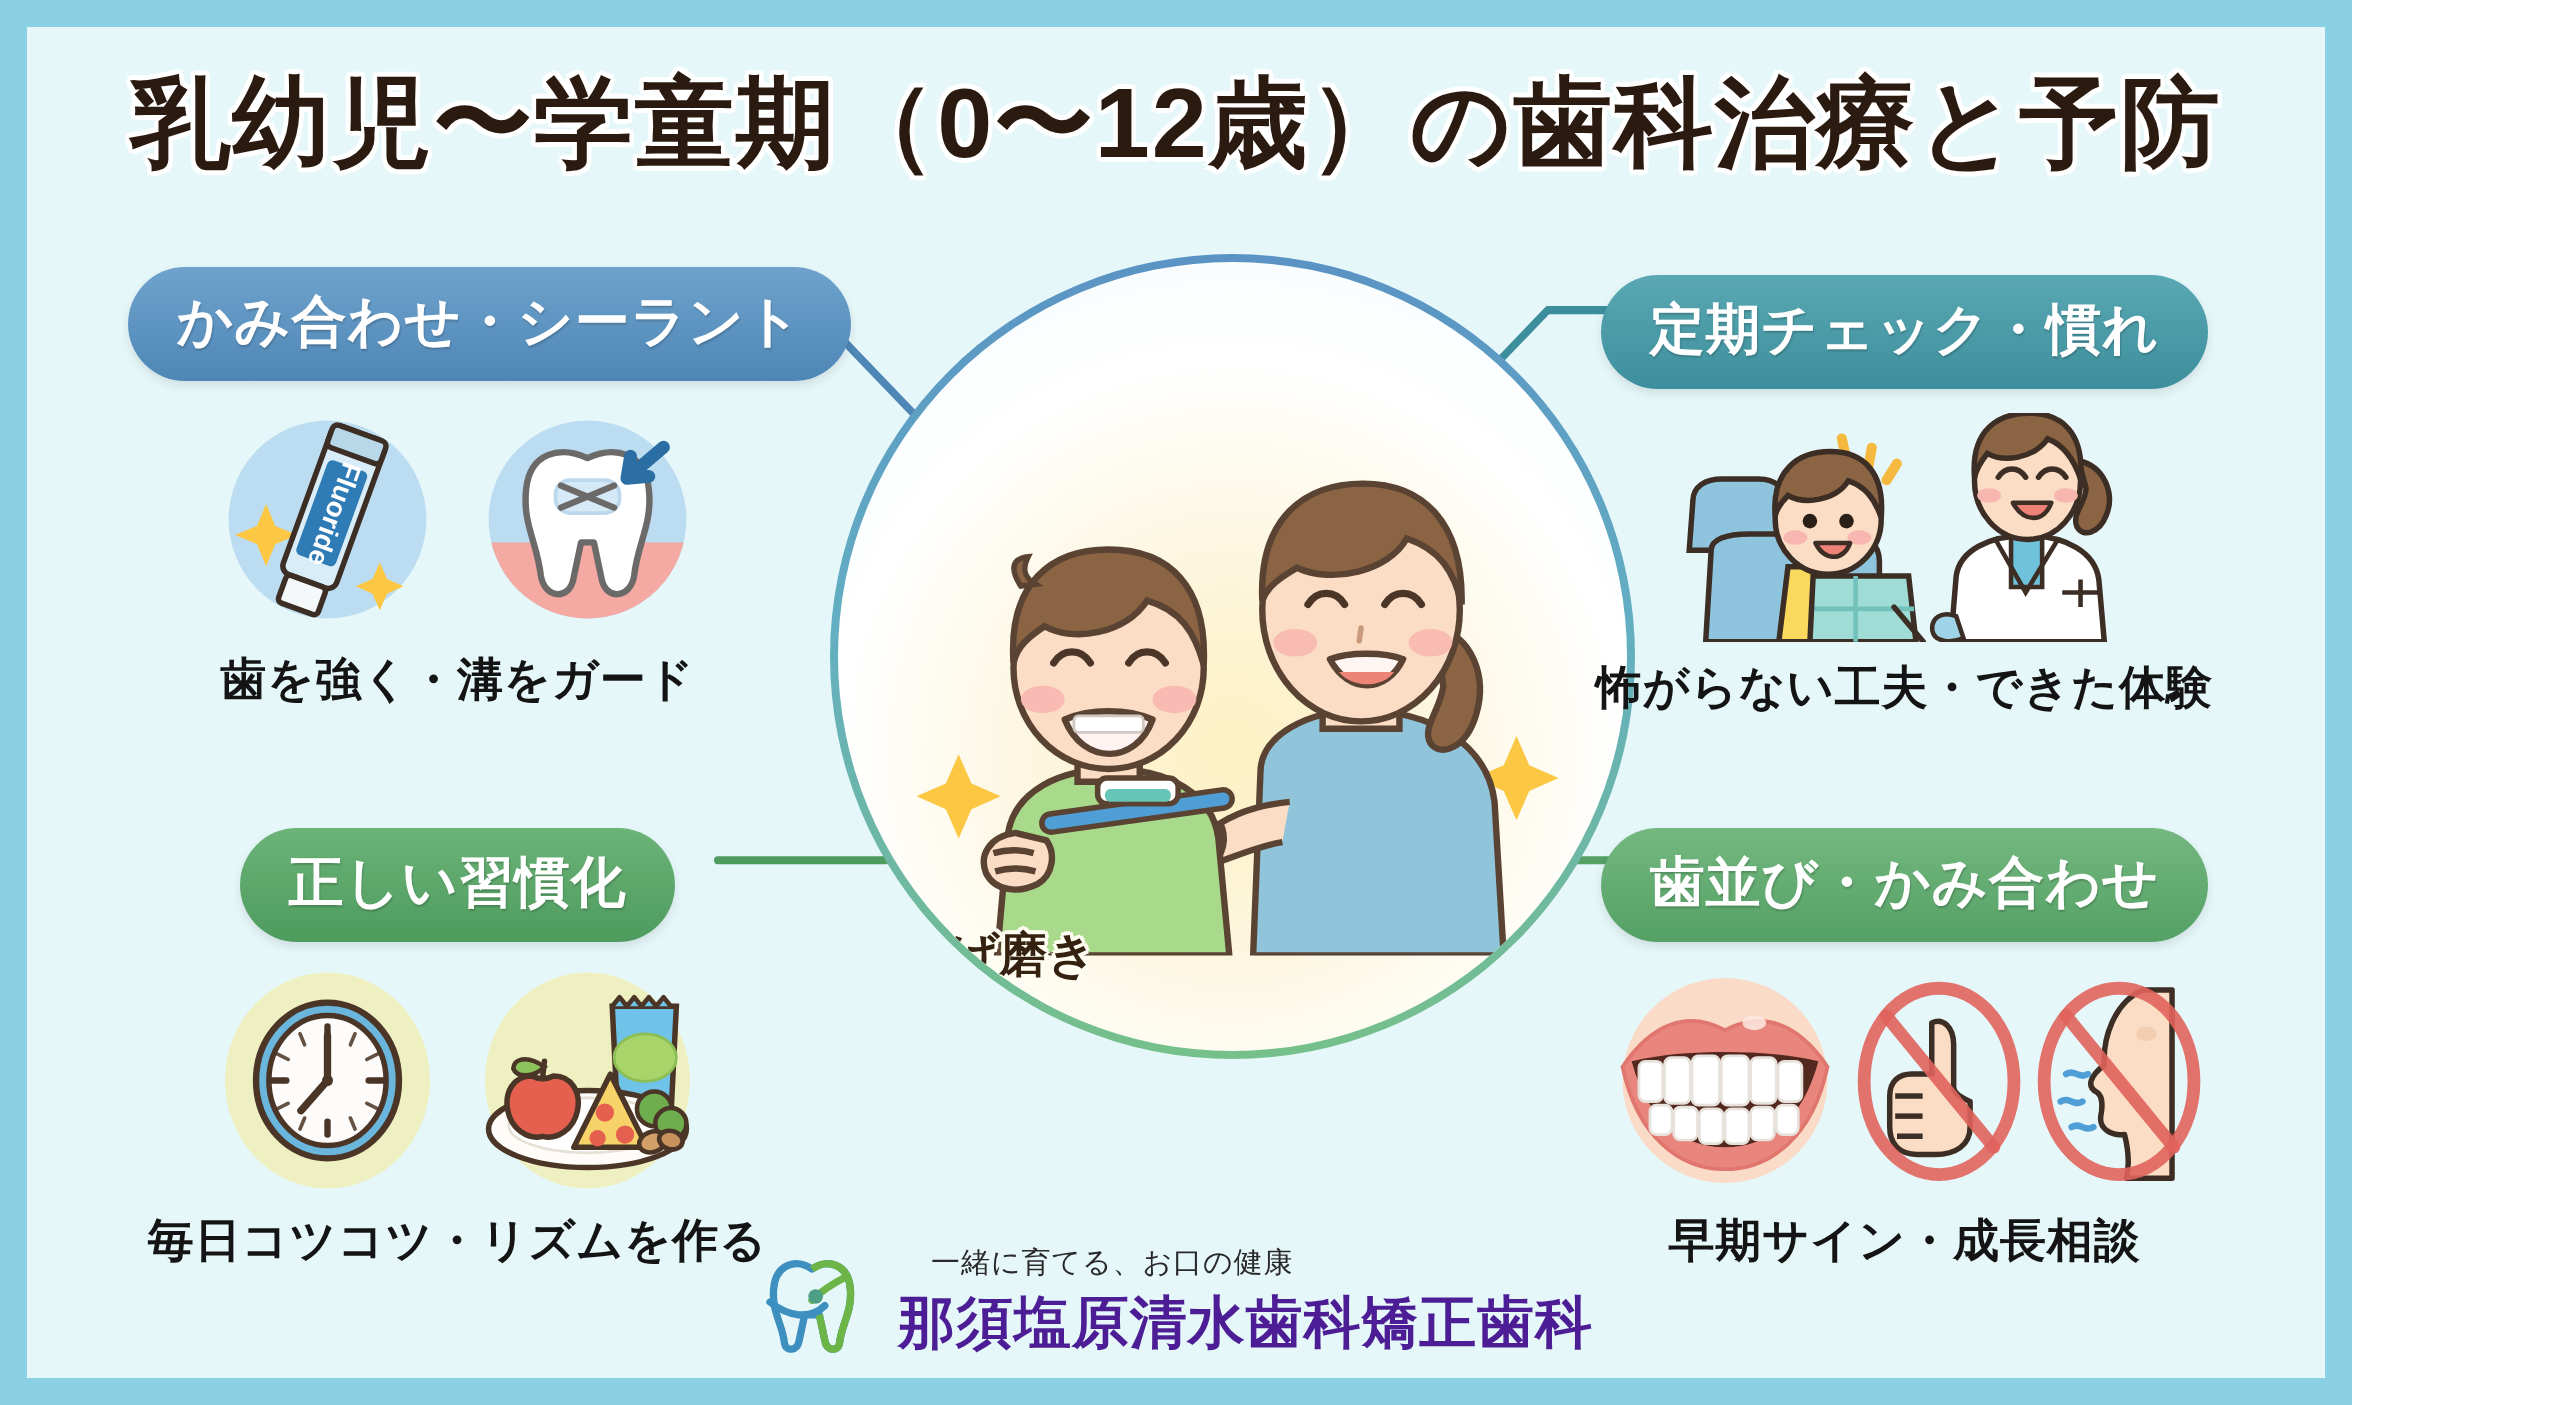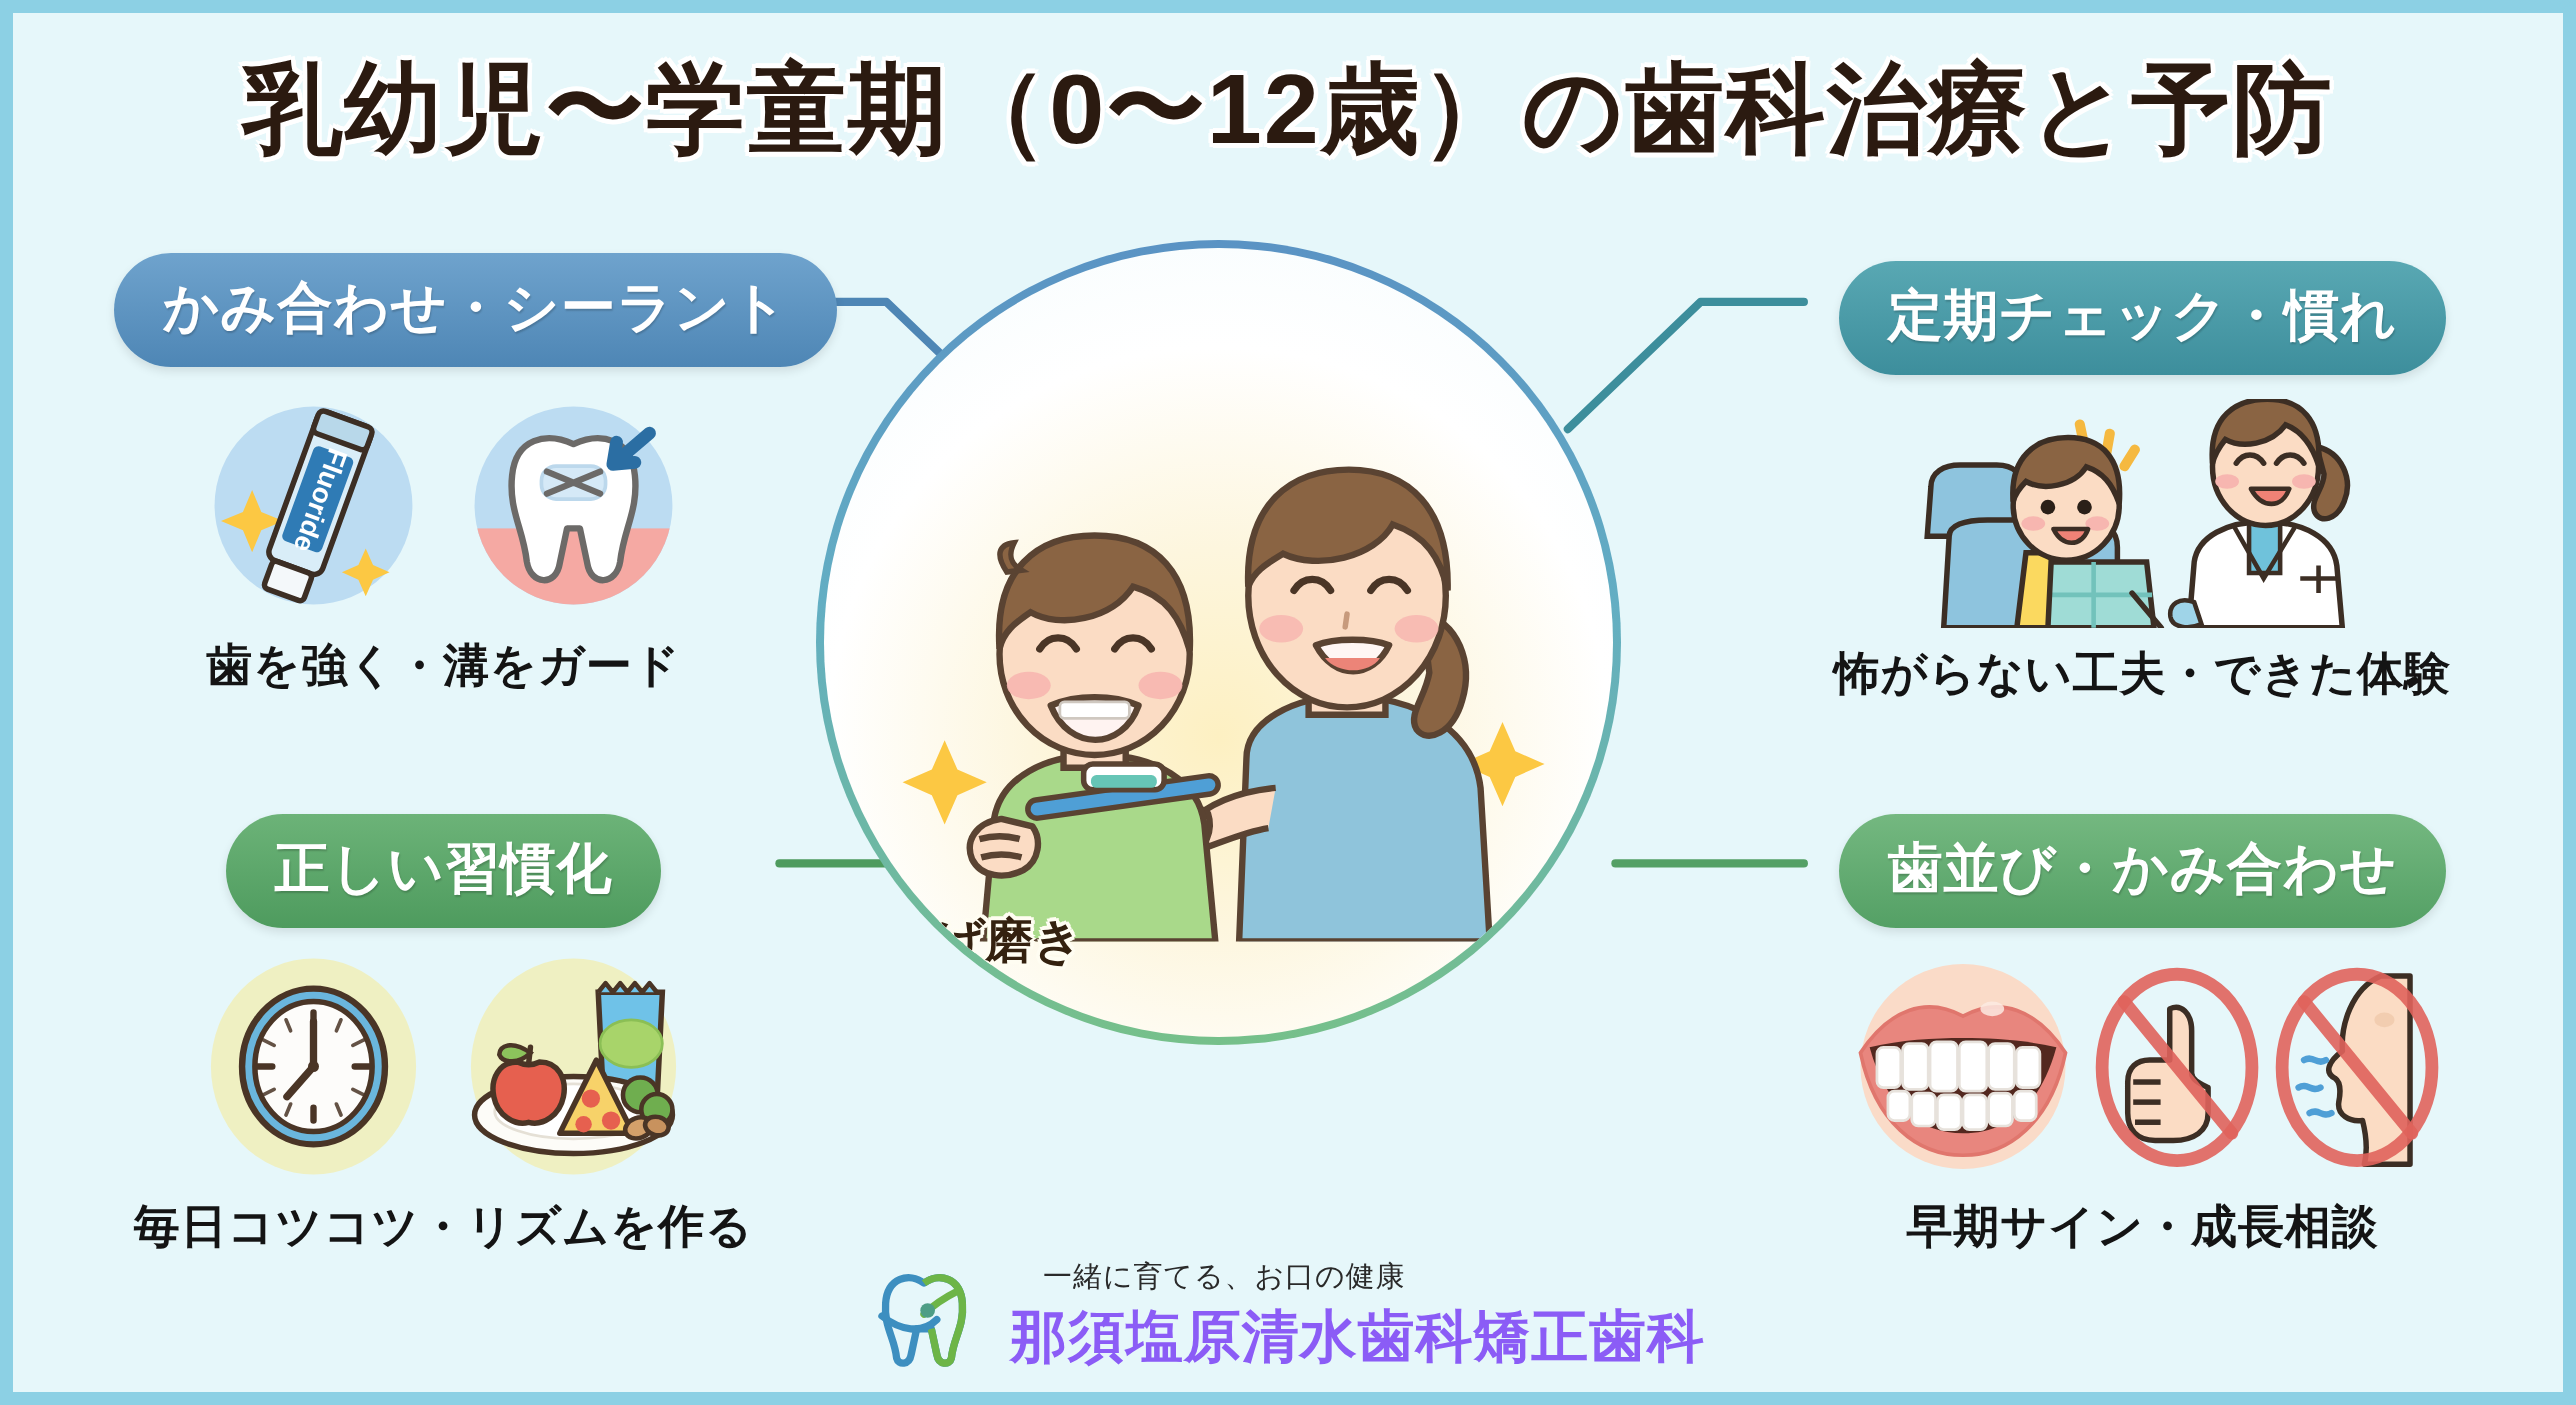--- a/index.html
+++ b/index.html
@@ -6,24 +6,24 @@
 
   html, body {
     width: 2576px;
     height: 1405px;
     overflow: hidden;
     font-family: "Liberation Sans", "DejaVu Sans", sans-serif;
   }
 
   #poster {
     position: relative;
-    width: 2576px;
+    width: 2352px;
     height: 1405px;
     background: #8cd0e4;
-    padding: 13px;
+    padding: 27px;
   }
 
   #canvas {
     position: relative;
     width: 100%;
     height: 100%;
     background: #e6f7fa;
     overflow: hidden;
   }
 
@@ -145,21 +145,21 @@
   #footer-tag {
     font-size: 29px;
     color: #2a2a2a;
     letter-spacing: 0.9px;
     margin-bottom: 1.8px;
     padding-left: 33px;
   }
   #footer-name {
     font-size: 57px;
     font-weight: bold;
-    color: #8b5cf6;
+    color: #4c1d95;
     letter-spacing: 0.9px;
   }
 
   svg { display: block; }
 </style>
 </head>
 <body>
 
 <div id="poster">
 <div id="canvas">

